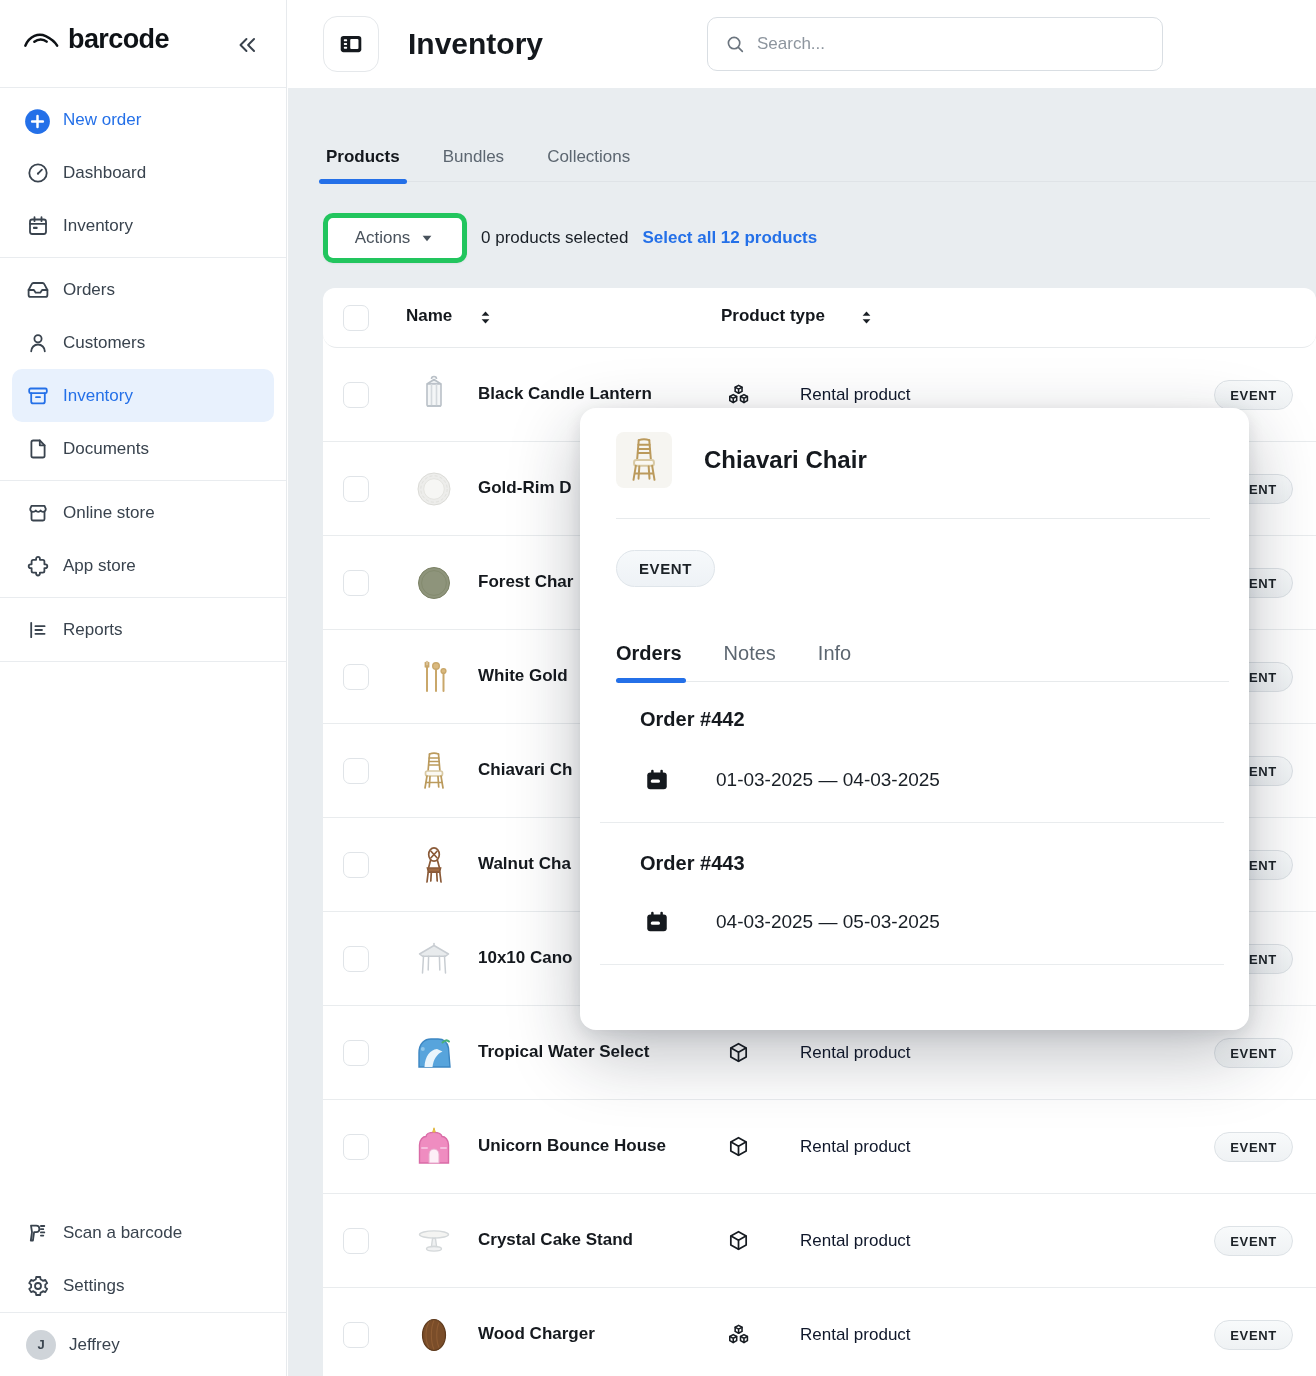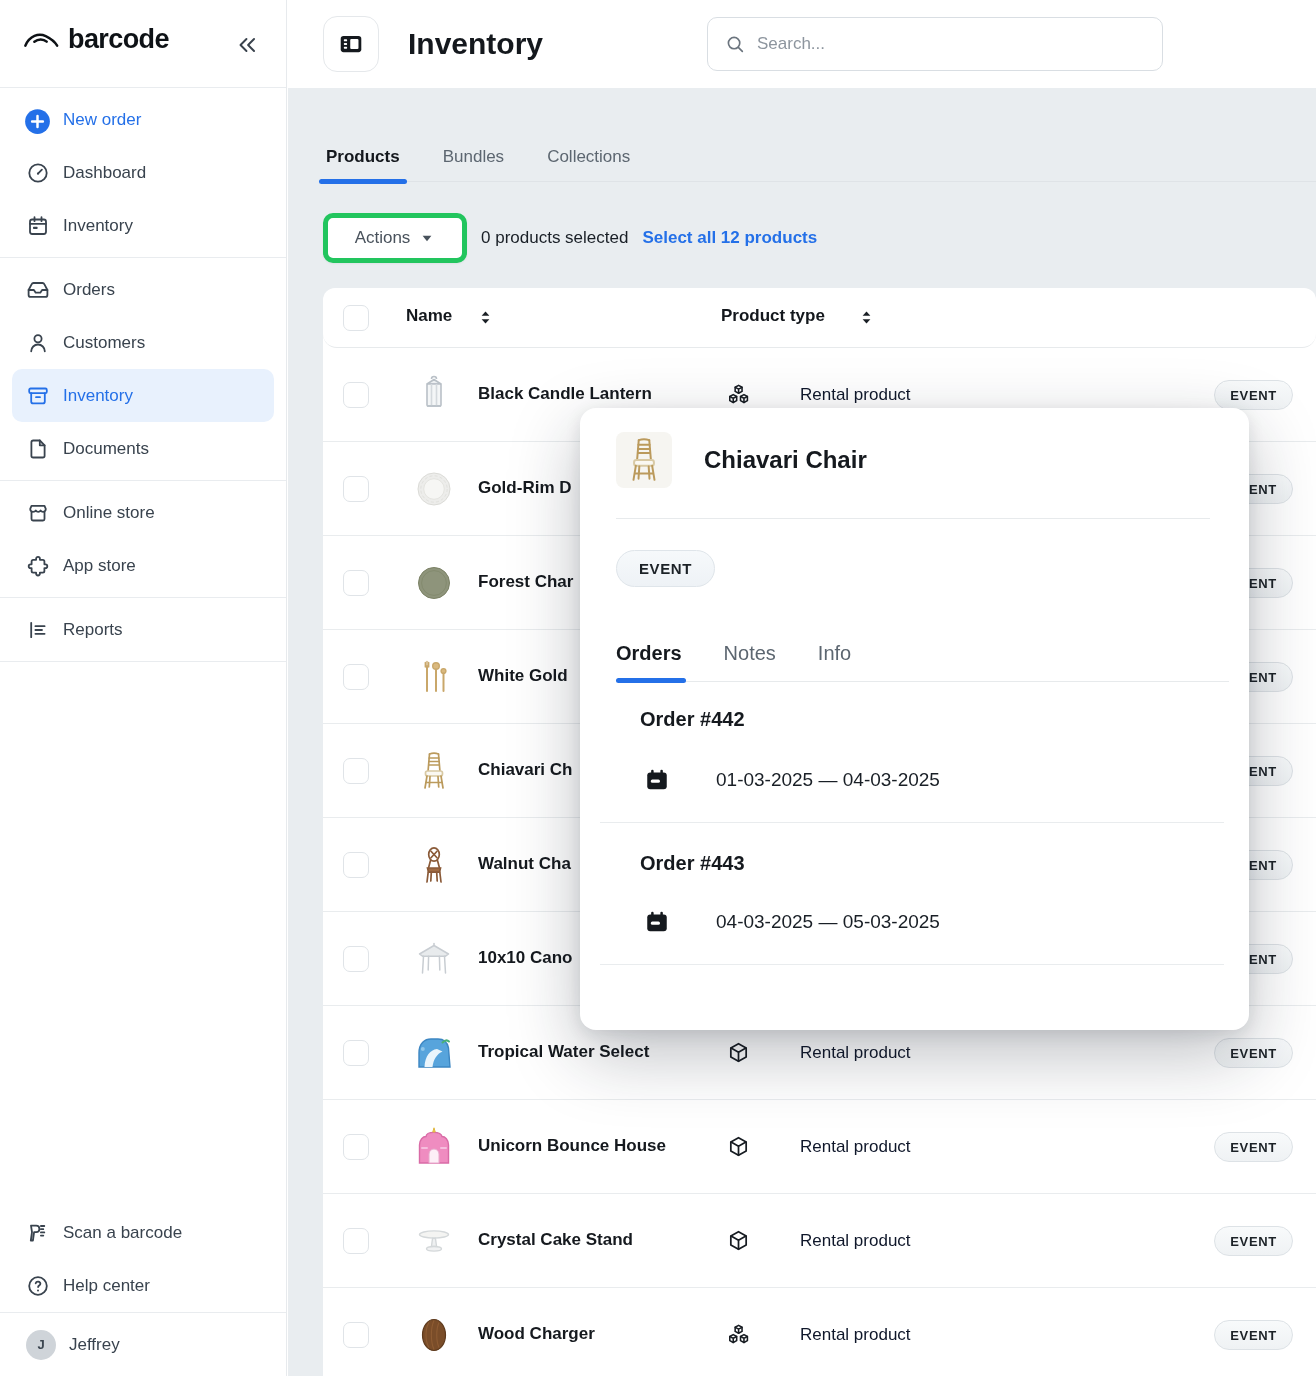--- a/index.html
+++ b/index.html
@@ -233,26 +233,25 @@
             <svg viewBox="0 0 24 24" width="24" height="24" fill="none" stroke="currentColor" stroke-width="1.8" stroke-linecap="round" stroke-linejoin="round">
               <path d="M5 4.7h5.2a3.2 3.2 0 0 1 0 6.4H8.1L6.9 19.5H4.8L6 11.1 5 4.7z"></path>
               <path d="M14.9 5h3.4M14.9 8.2h2.4M14.9 11.4h3.4M14.9 14.6h2.4"></path>
             </svg>
           </span>
           <span>Scan a barcode</span>
         </div>
         <div class="side-item">
           <span class="icn">
             <svg viewBox="0 0 24 24" width="24" height="24" fill="none" stroke="currentColor" stroke-width="1.8" stroke-linecap="round" stroke-linejoin="round">
-              <circle cx="12" cy="12" r="8.8"></circle>
-              <path d="M9.7 9.3a2.4 2.4 0 0 1 4.7.5c0 1.6-2.3 1.9-2.3 3.3"></path>
-              <circle cx="12" cy="16.5" r="1" fill="currentColor" stroke="none"></circle>
-            </svg>
-          </span>
-          <span>Help center</span>
+              <circle cx="12" cy="12" r="3"></circle>
+              <path d="M19.2 13.4a7.4 7.4 0 0 0 0-2.8l2-1.5-1.9-3.2-2.3.9a7.4 7.4 0 0 0-2.4-1.4L14.2 3h-4l-.4 2.4A7.4 7.4 0 0 0 7.4 6.8l-2.3-.9-1.9 3.2 2 1.5a7.4 7.4 0 0 0 0 2.8l-2 1.5 1.9 3.2 2.3-.9a7.4 7.4 0 0 0 2.4 1.4l.4 2.4h4l.4-2.4a7.4 7.4 0 0 0 2.4-1.4l2.3.9 1.9-3.2z"></path>
+            </svg>
+          </span>
+          <span>Settings</span>
         </div>
       </div>
     <div id="user-row">
       <span id="avatar">J</span>
       <span>Jeffrey</span>
     </div>
   </div>
 </aside>
 
 <header id="main-header"></header>

